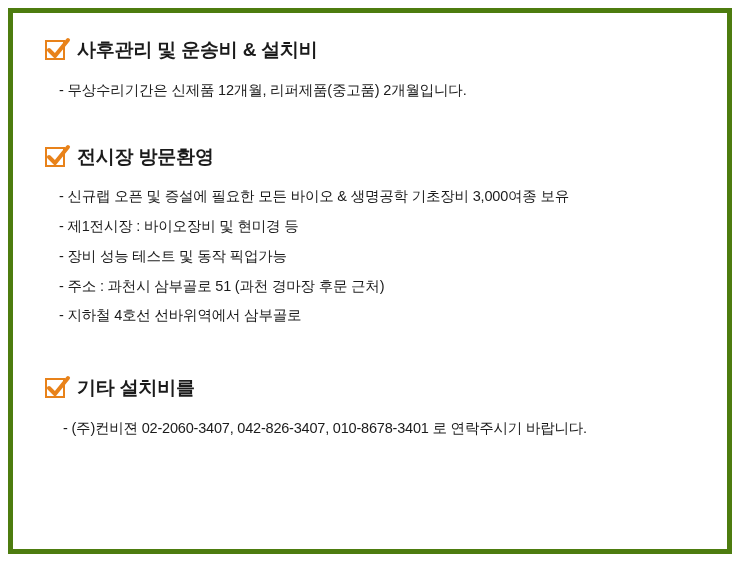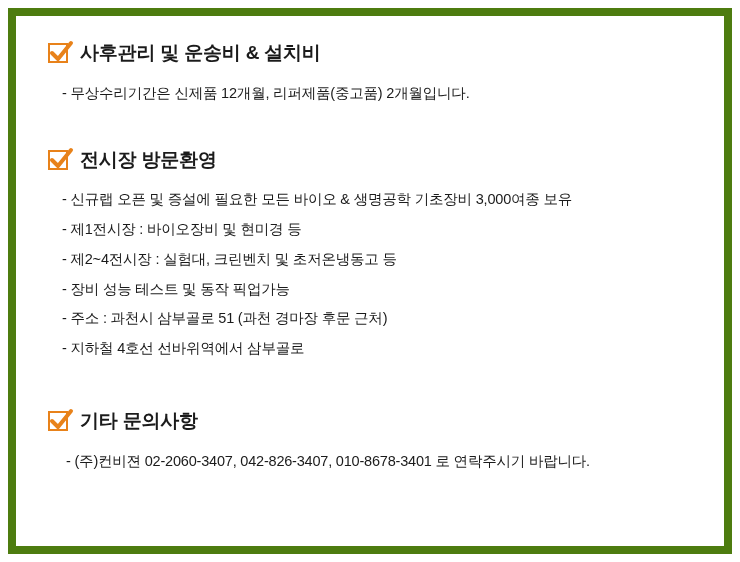--- a/index.html
+++ b/index.html
@@ -16,21 +16,21 @@
     box-sizing: border-box;
     width: 740px;
     height: 562px;
     padding: 8px;
     background: #ffffff;
   }
   .frame {
     box-sizing: border-box;
     width: 100%;
     height: 100%;
-    border: 8px solid #4d7c0f;
+    border: 5px solid #4d7c0f;
     background: #ffffff;
     padding: 26px 24px 10px 24px;
     overflow: hidden;
   }
   .section {
     margin-bottom: 6px;
   }
   .section.sec-2 {
     margin-top: 40px;
   }
@@ -111,35 +111,34 @@
         <span class="check-icon">
           <svg viewBox="0 0 26 26" aria-hidden="true">
             <path d="M4 13 L10 19 L23 3" fill="none" stroke="#e8821a" stroke-width="4" stroke-linecap="round" stroke-linejoin="round"></path>
           </svg>
         </span>
         <span class="sec-title">전시장 방문환영</span>
       </div>
       <ul class="lines">
         <li class="line">- 신규랩 오픈 및 증설에 필요한 모든 바이오 &amp; 생명공학 기초장비 3,000여종 보유</li>
         <li class="line">- 제1전시장 : 바이오장비 및 현미경 등</li>
-        <li class="line">- 제2~4전시장 : 실험대, 크린벤치 및 초저온냉동고 등</li>
         <li class="line">- 장비 성능 테스트 및 동작 픽업가능</li>
         <li class="line">- 주소 : 과천시 삼부골로 51 (과천 경마장 후문 근처)</li>
         <li class="line">- 지하철 4호선 선바위역에서 삼부골로</li>
       </ul>
     </div>
 
     <div class="section sec-3">
       <div class="sec-head">
         <span class="check-icon">
           <svg viewBox="0 0 26 26" aria-hidden="true">
             <path d="M4 13 L10 19 L23 3" fill="none" stroke="#e8821a" stroke-width="4" stroke-linecap="round" stroke-linejoin="round"></path>
           </svg>
         </span>
-        <span class="sec-title">기타 문의사항</span>
+        <span class="sec-title">기타 설치비를</span>
       </div>
       <ul class="lines">
         <li class="line">- (주)컨비젼 02-2060-3407, 042-826-3407, 010-8678-3401 로 연락주시기 바랍니다.</li>
       </ul>
     </div>
 
   </div>
 </div>
 
 </body></html>

